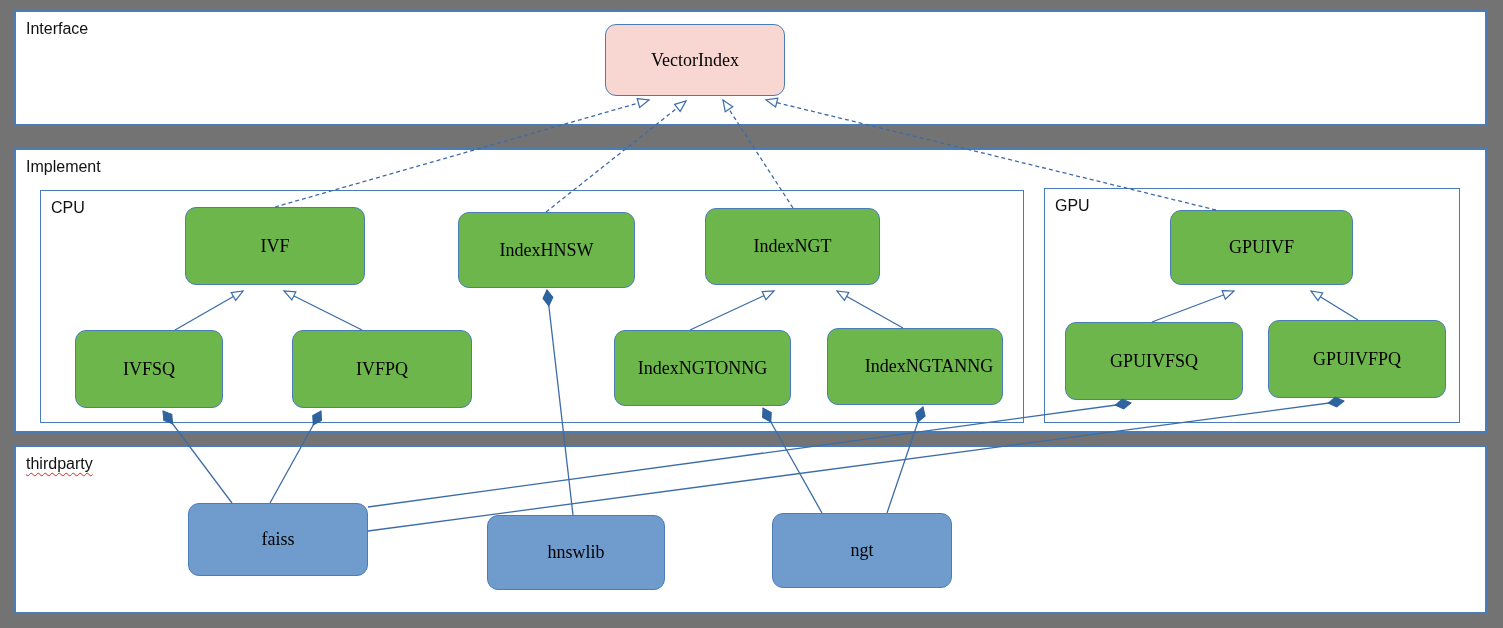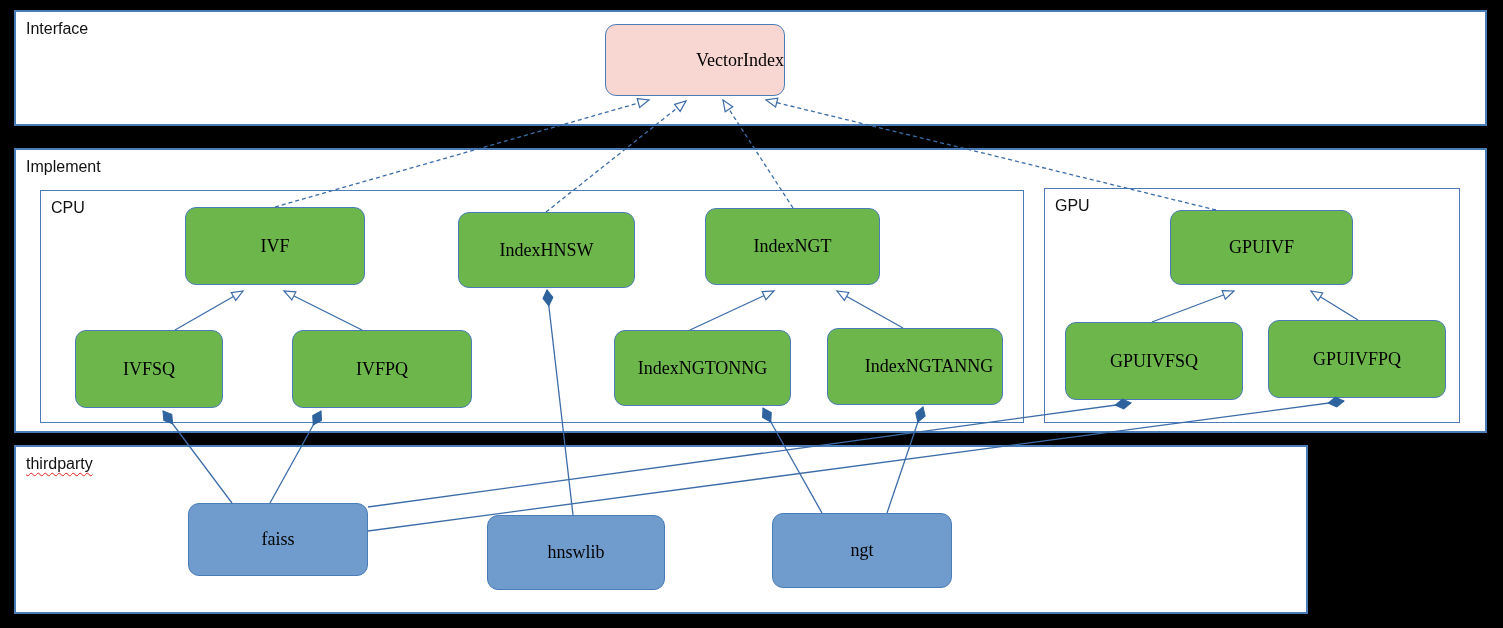--- a/index.html
+++ b/index.html
@@ -1,20 +1,20 @@
 <!DOCTYPE html>
 <html><head>
 <meta charset="utf-8">
 <style>
   html, body { margin: 0; padding: 0; background: #ffffff; }
   .canvas {
     position: relative;
     width: 1503px;
     height: 628px;
-    background: #000000;
+    background: #737373;
     font-family: "Liberation Sans", sans-serif;
     overflow: hidden;
   }
   .container {
     position: absolute;
     background: #ffffff;
     border: 2px solid #4a7db8;
     box-sizing: border-box;
     z-index: 1;
   }
@@ -78,25 +78,25 @@
   </div>
 
   <div class="subcontainer" style="left:40px; top:190px; width:984px; height:233px;">
     <span class="container-label">CPU</span>
   </div>
 
   <div class="subcontainer" style="left:1044px; top:188px; width:416px; height:235px;">
     <span class="container-label">GPU</span>
   </div>
 
-  <div class="container" style="left:14px; top:445px; width:1294px; height:169px;">
+  <div class="container" style="left:14px; top:445px; width:1473px; height:169px;">
     <span class="container-label squiggle">thirdparty</span>
   </div>
 
-  <div class="node interface-node" style="left:605px; top:24px; width:180px; height:72px;justify-content:flex-end;">
+  <div class="node interface-node" style="left:605px; top:24px; width:180px; height:72px;">
     <span>VectorIndex</span>
   </div>
 
   <div class="node class-node" style="left:185px; top:207px; width:180px; height:78px;">
     <span>IVF</span>
   </div>
 
   <div class="node class-node" style="left:458px; top:212px; width:177px; height:76px;">
     <span>IndexHNSW</span>
   </div>

